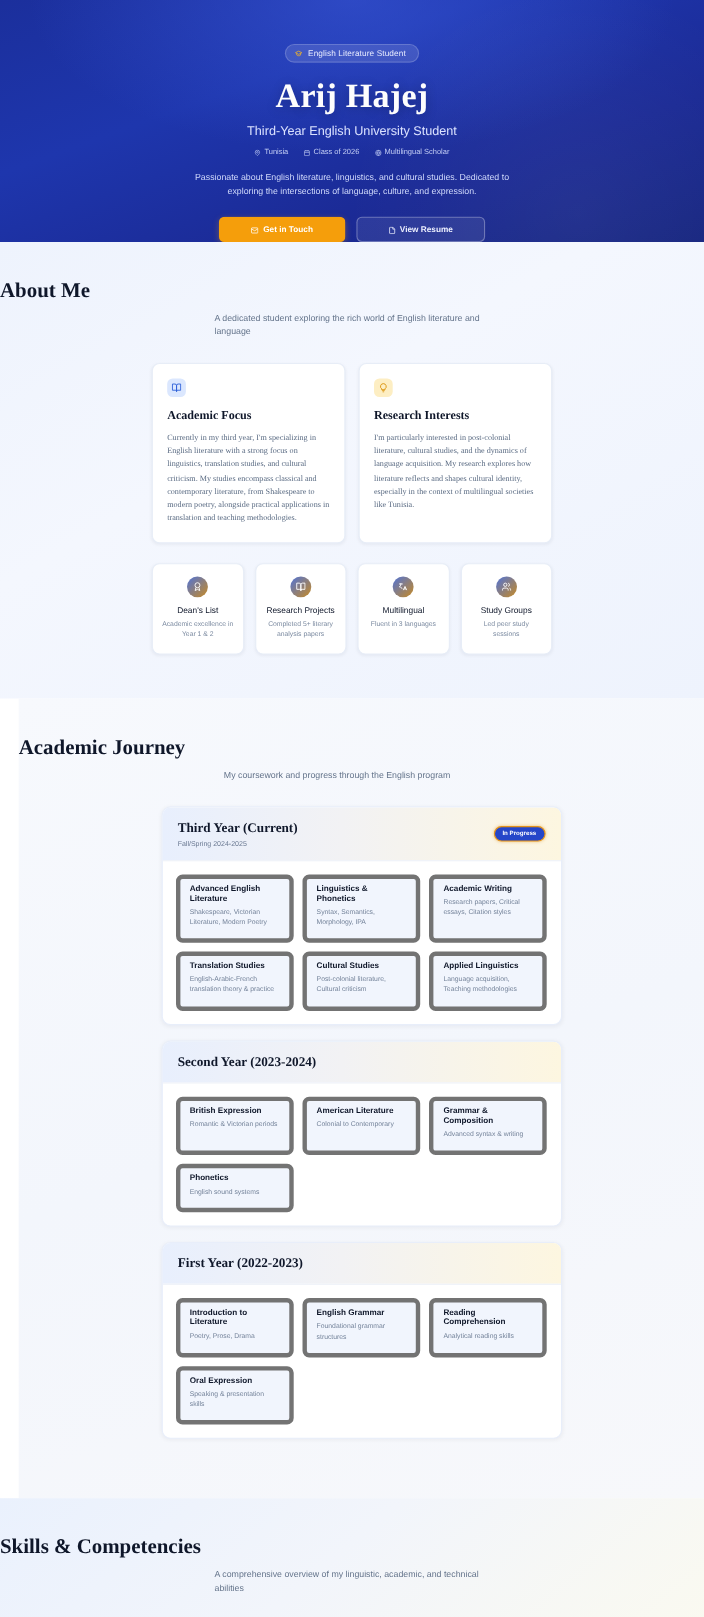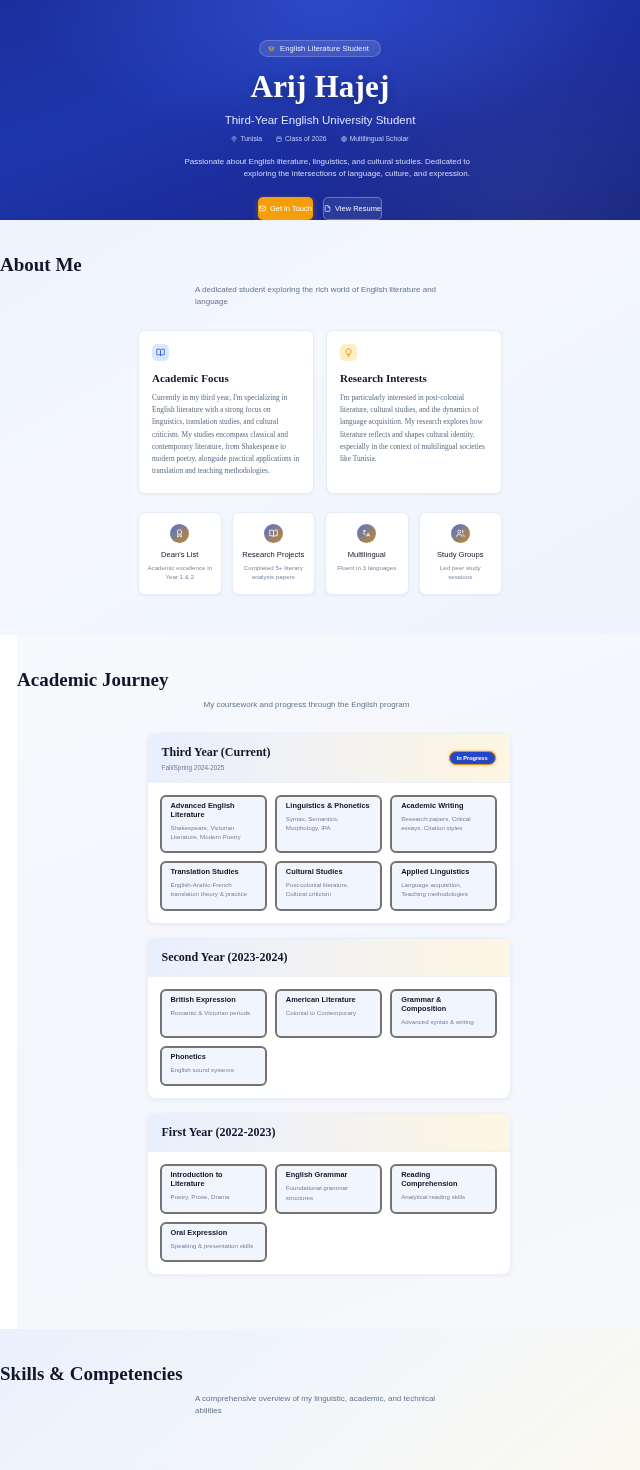--- a/index.html
+++ b/index.html
@@ -67,35 +67,35 @@
     position: relative; z-index: 2;
     display: flex; gap: 14px;
     margin-top: 9px;
     font-size: 6.8px;
     color: #c3cdf5;
   }
   .hero-meta span { display: inline-flex; align-items: center; gap: 3px; }
   .hero-desc {
     position: relative; z-index: 2;
     width: 300px;
-    text-align: right;
+    text-align: center;
     font-size: 8px;
     line-height: 1.55;
     color: #cfd8fb;
     margin-top: 14px;
   }
   .hero-actions {
     position: relative; z-index: 2;
     display: flex; gap: 10px; margin-top: 16px;
   }
   .btn {
-    display: inline-flex; align-items: center; gap: 4px;
-    font-size: 7.5px; font-weight: normal;
+    display: inline-flex; align-items: flex-end; gap: 4px;
+    font-size: 7.5px; font-weight: bold;
     border-radius: 5px;
-    padding: 6px 0;
+    padding: 6px 28px;
     cursor: pointer;
     border: 1px solid transparent;
   }
   .btn-primary { background: #f59e0b; color: #fff; box-shadow: 0 2px 6px rgba(245,158,11,.35); }
   .btn-ghost { background: rgba(255,255,255,.08); border-color: rgba(255,255,255,.3); color: #eef1ff; }
 
   
   .section { padding: 34px 0 40px; }
   .sec-head { margin-bottom: 22px; }
   .sec-title {
@@ -192,21 +192,21 @@
     font-weight: bold;
     border-radius: 999px;
     padding: 3px 7px;
     border: 1px solid #e2921b;
     box-shadow: 0 0 3px rgba(226,146,27,.6);
   }
   .courses { padding: 12px; display: flex; flex-wrap: wrap; gap: 8px; }
   .course {
     width: calc((100% - 16px)/3);
     background: #f1f5fd;
-    border: 2px solid #737373;
+    border: 4px solid #737373;
     border-radius: 6px;
     padding: 4px 9px 10px;
   }
   .course h4 { font-size: 7.4px; font-weight: bold; color: #0f172a; }
   .course p { font-size: 6.2px; color: #74839a; margin-top: 4px; line-height: 1.5; }
 
   svg { display: block; }
 </style>
 </head>
 <body>

